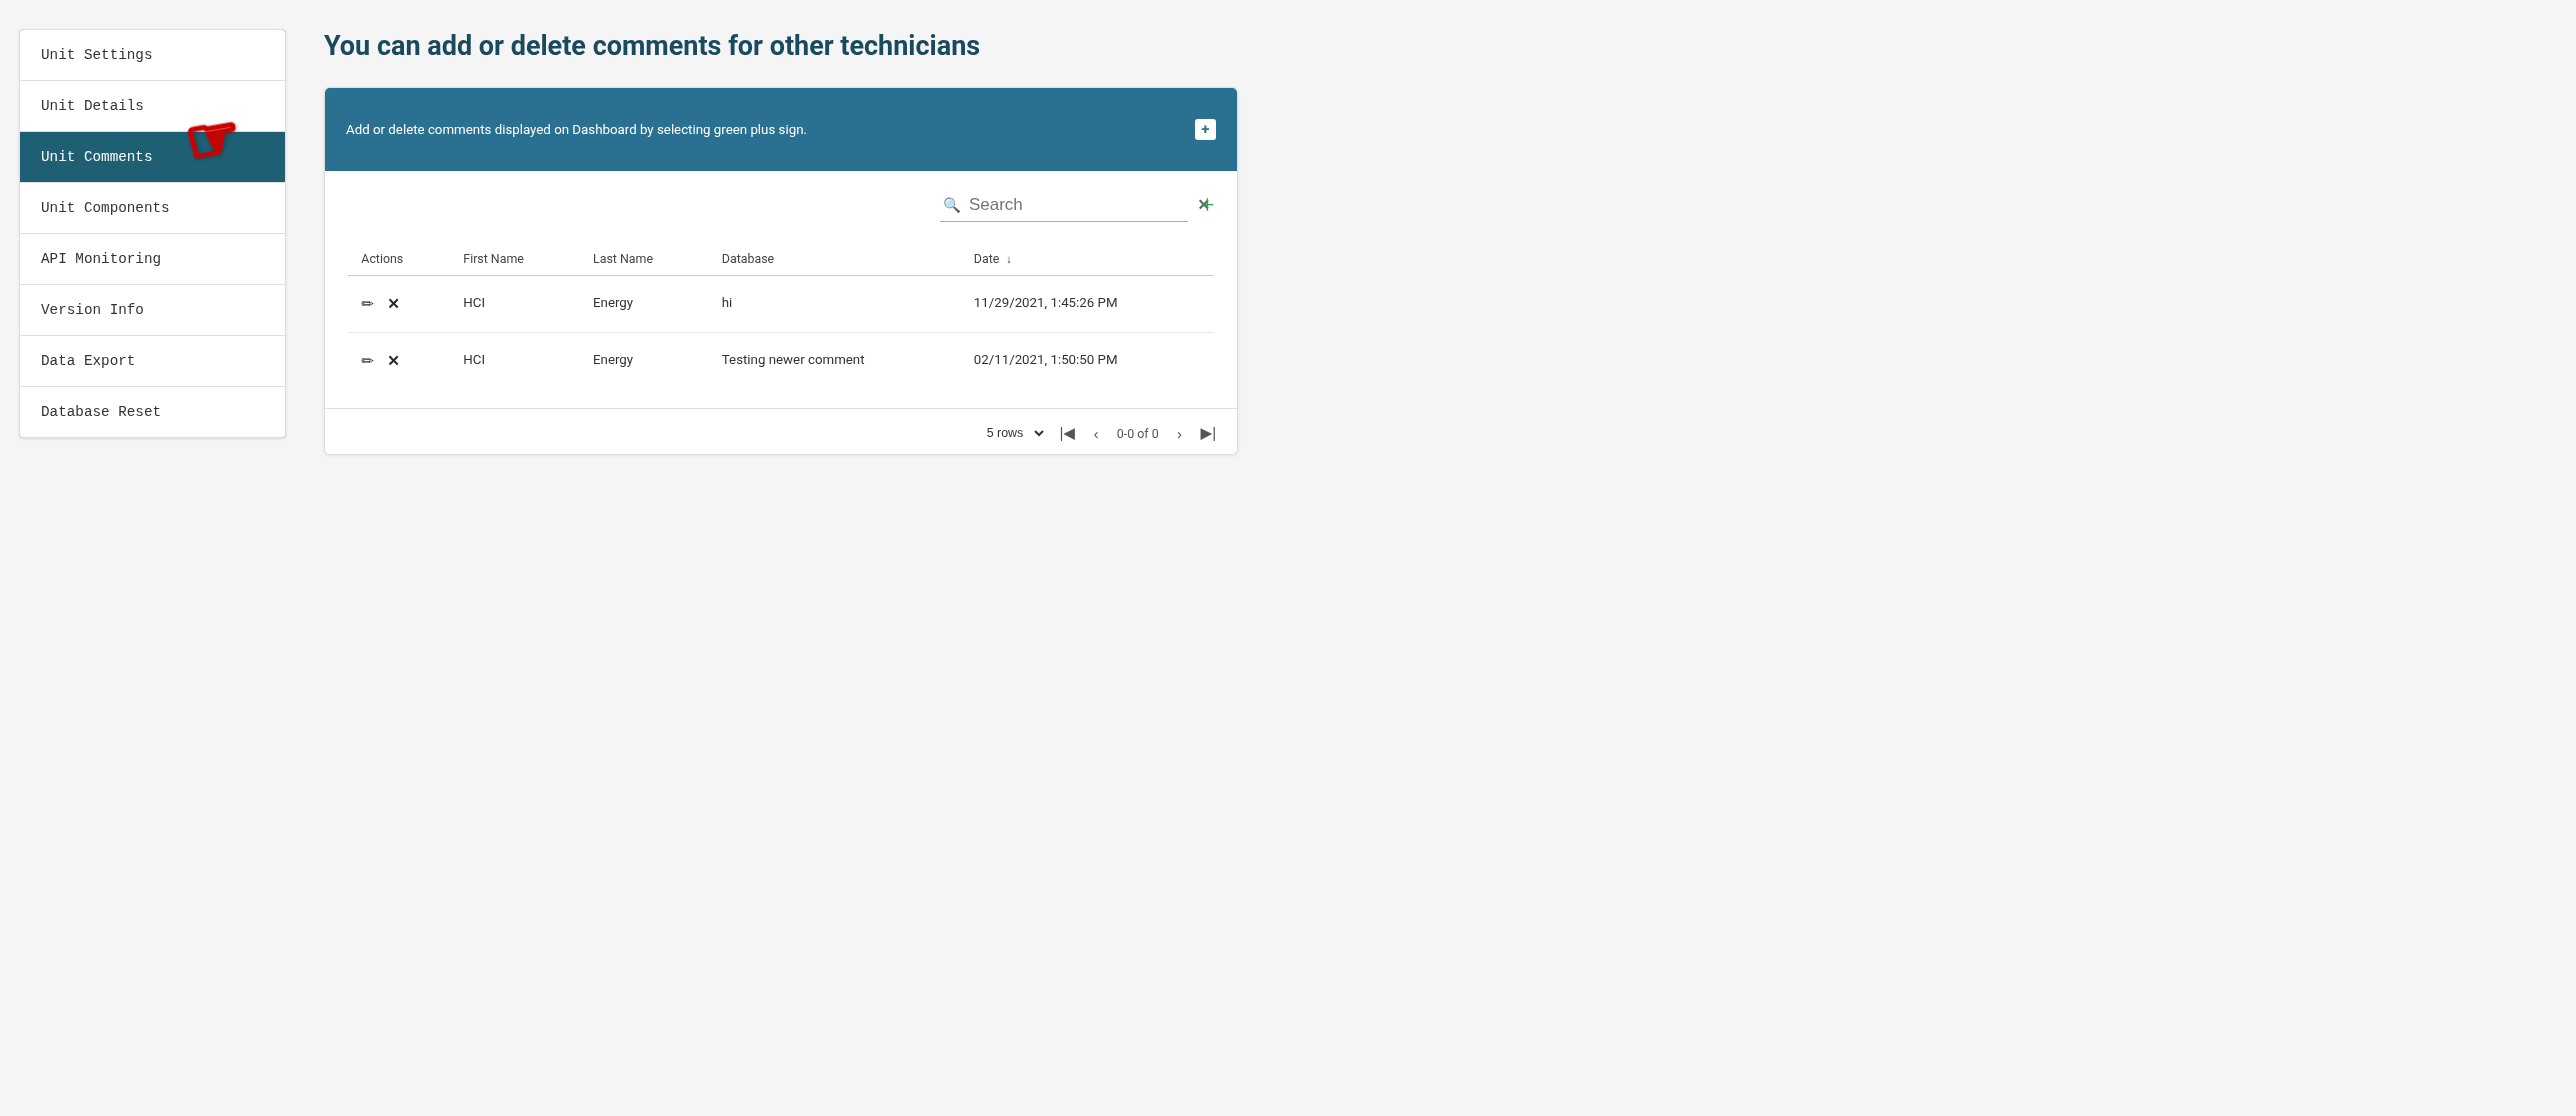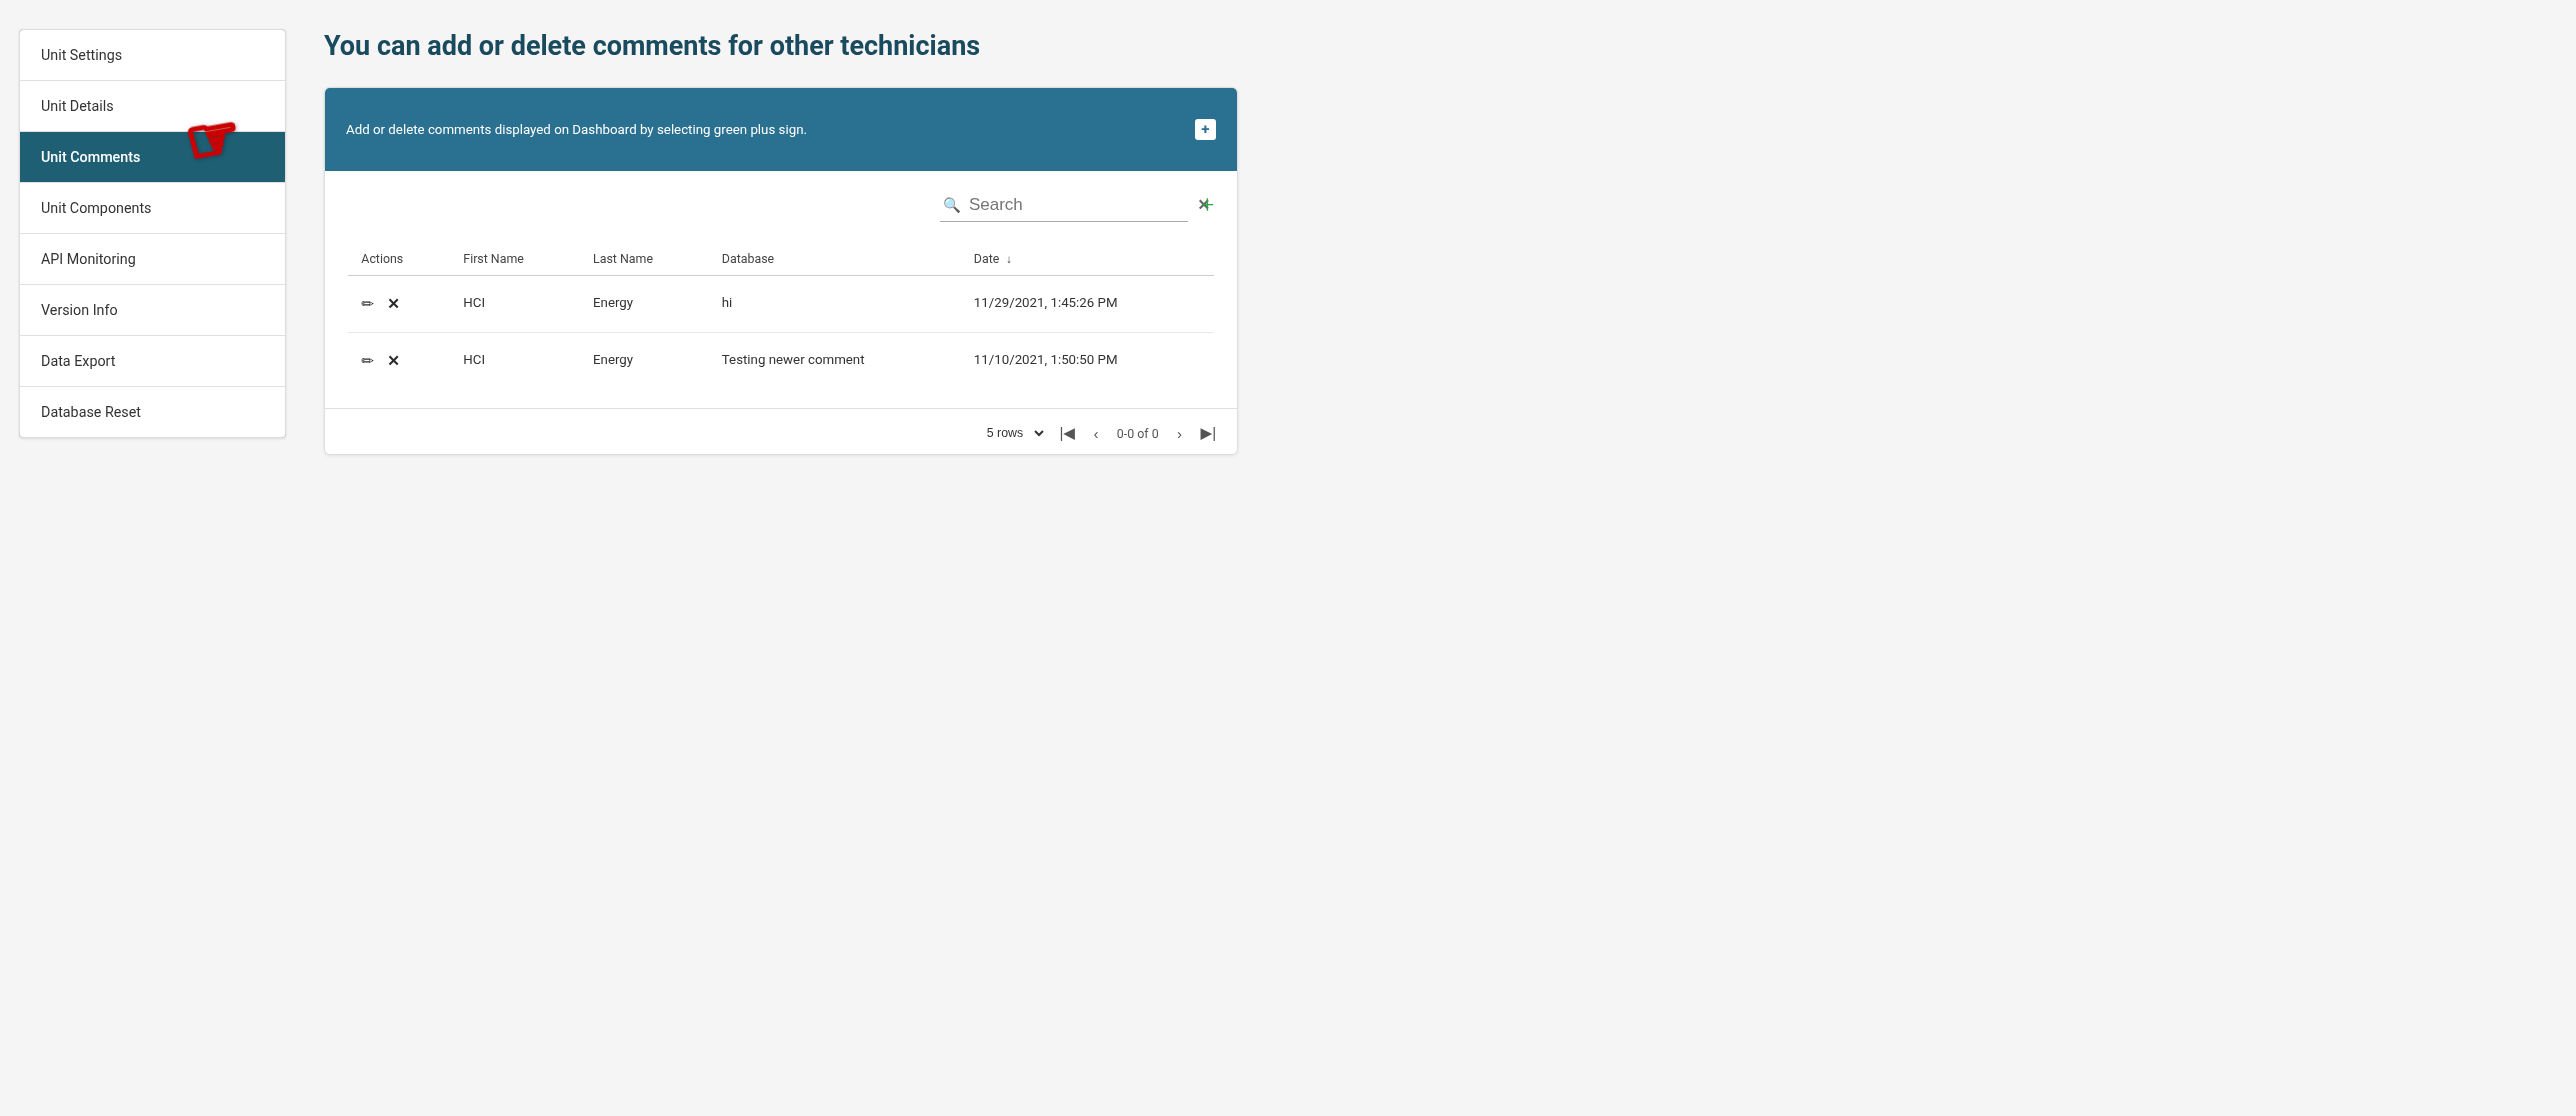--- a/index.html
+++ b/index.html
@@ -15,20 +15,21 @@
     
     .sidebar {
       width: 267px;
       flex-shrink: 0;
       background: #14b8a6;
       border: 1px solid #ddd;
       border-radius: 3.8px;
       overflow: hidden;
       height: fit-content;
       box-shadow: 0 1px 2.9px rgba(0,0,0,0.1);
+      font-family: Liberation Mono, monospace;
     }
     .sidebar-item {
       padding: 17px 21px;
       border-bottom: 1px solid #e0e0e0;
       cursor: pointer;
       font-size: 14.3px;
       color: #333;
       background: #fff;
       transition: background 0.15s;
     }
@@ -338,21 +339,21 @@
             <tr>
               <td>
                 <div class="actions-cell">
                   <button class="action-btn action-edit" title="Edit">✏</button>
                   <button class="action-btn action-delete" title="Delete">✕</button>
                 </div>
               </td>
               <td>HCI</td>
               <td>Energy</td>
               <td>Testing newer comment</td>
-              <td>11/10/2021, 1:50:50 PM</td>
+              <td>02/11/2021, 1:50:50 PM</td>
             </tr>
           </tbody>
         </table>
       </div>
     </div>
 
     <div class="pagination-row">
       <div class="rows-select-wrap">
         <select class="rows-select">
           <option value="5">5 rows</option>

